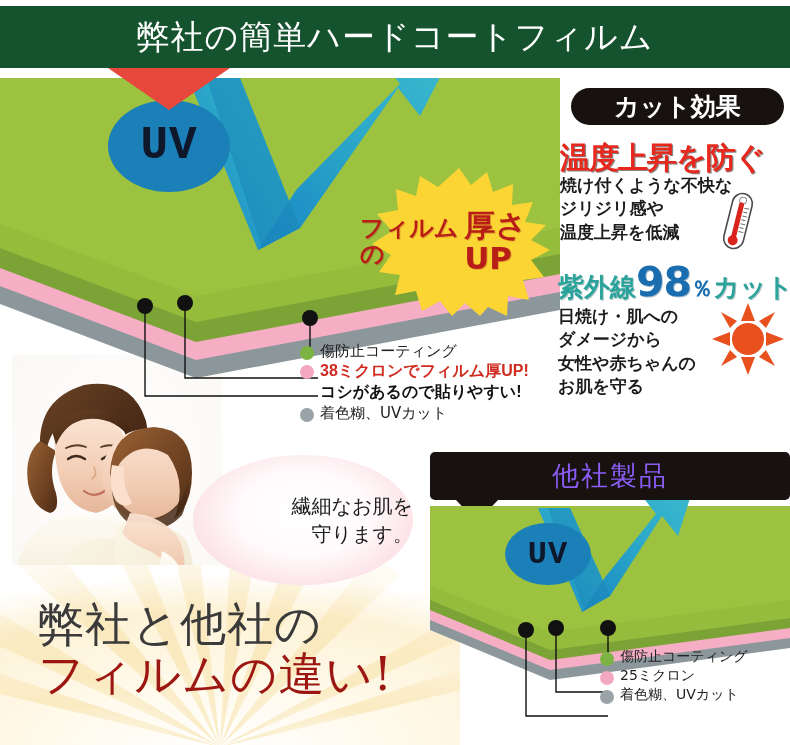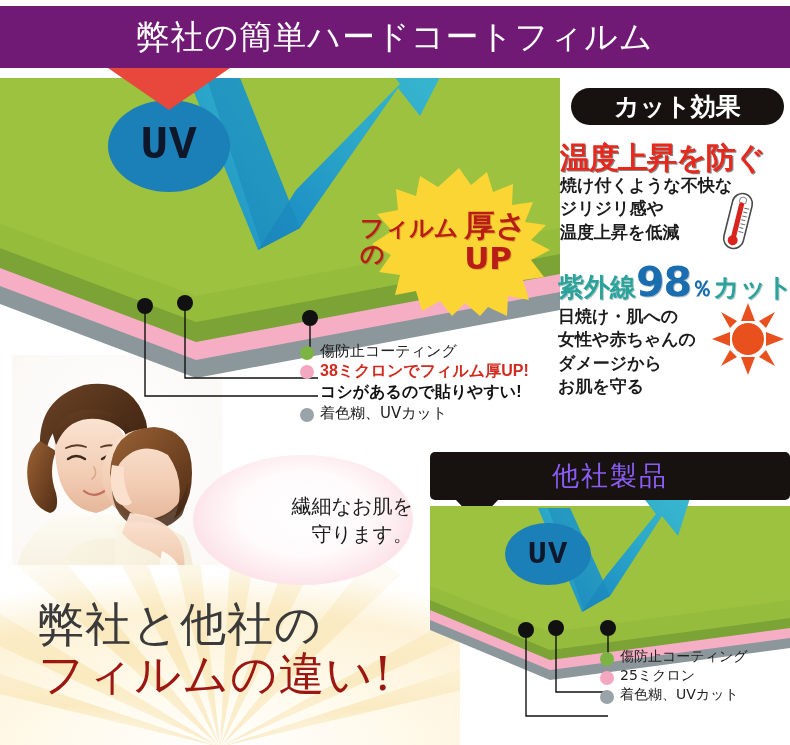--- a/index.html
+++ b/index.html
@@ -4,21 +4,21 @@
 <style>
   html,body{margin:0;padding:0;background:#fff;}
   body{font-family:"Liberation Sans","DejaVu Sans",sans-serif;}
   #page{
     position:relative;width:790px;height:745px;overflow:hidden;background:#ffffff;
   }
 
   
   .hdr-banner{
     position:absolute;left:0;top:6px;width:790px;height:62px;
-    background:#701a75;display:flex;align-items:center;justify-content:center;
+    background:#14532d;display:flex;align-items:center;justify-content:center;
   }
   .hdr-title{
     color:#ffffff;font-size:33px;font-weight:400;letter-spacing:1px;
     font-family:"DejaVu Sans","Liberation Sans",sans-serif;
     white-space:nowrap;
   }
   .hdr-tail{
     position:absolute;left:108px;top:68px;width:0;height:0;
     border-left:61px solid transparent;border-right:61px solid transparent;
     border-top:42px solid #e8483c;
@@ -369,22 +369,22 @@
         </g>
       </g>
     </svg>
   </div>
 
   <div class="uv-head">
     <span class="t1">紫外線</span><span class="t2">98</span><span class="t2s">％</span><span class="t3">カット</span>
   </div>
   <div class="uv-body">
     <div>日焼け・肌への</div>
+    <div>ダメージから</div>
     <div>女性や赤ちゃんの</div>
-    <div>ダメージから</div>
     <div>お肌を守る</div>
   </div>
   <div class="sun">
     <svg width="72" height="72" viewBox="0 0 72 72">
       <g fill="#e8501e">
         <circle cx="36" cy="36" r="16"></circle>
         <polygon points="36,0 43,18 29,18"></polygon>
         <polygon points="36,72 29,54 43,54"></polygon>
         <polygon points="0,36 18,29 18,43"></polygon>
         <polygon points="72,36 54,43 54,29"></polygon>

